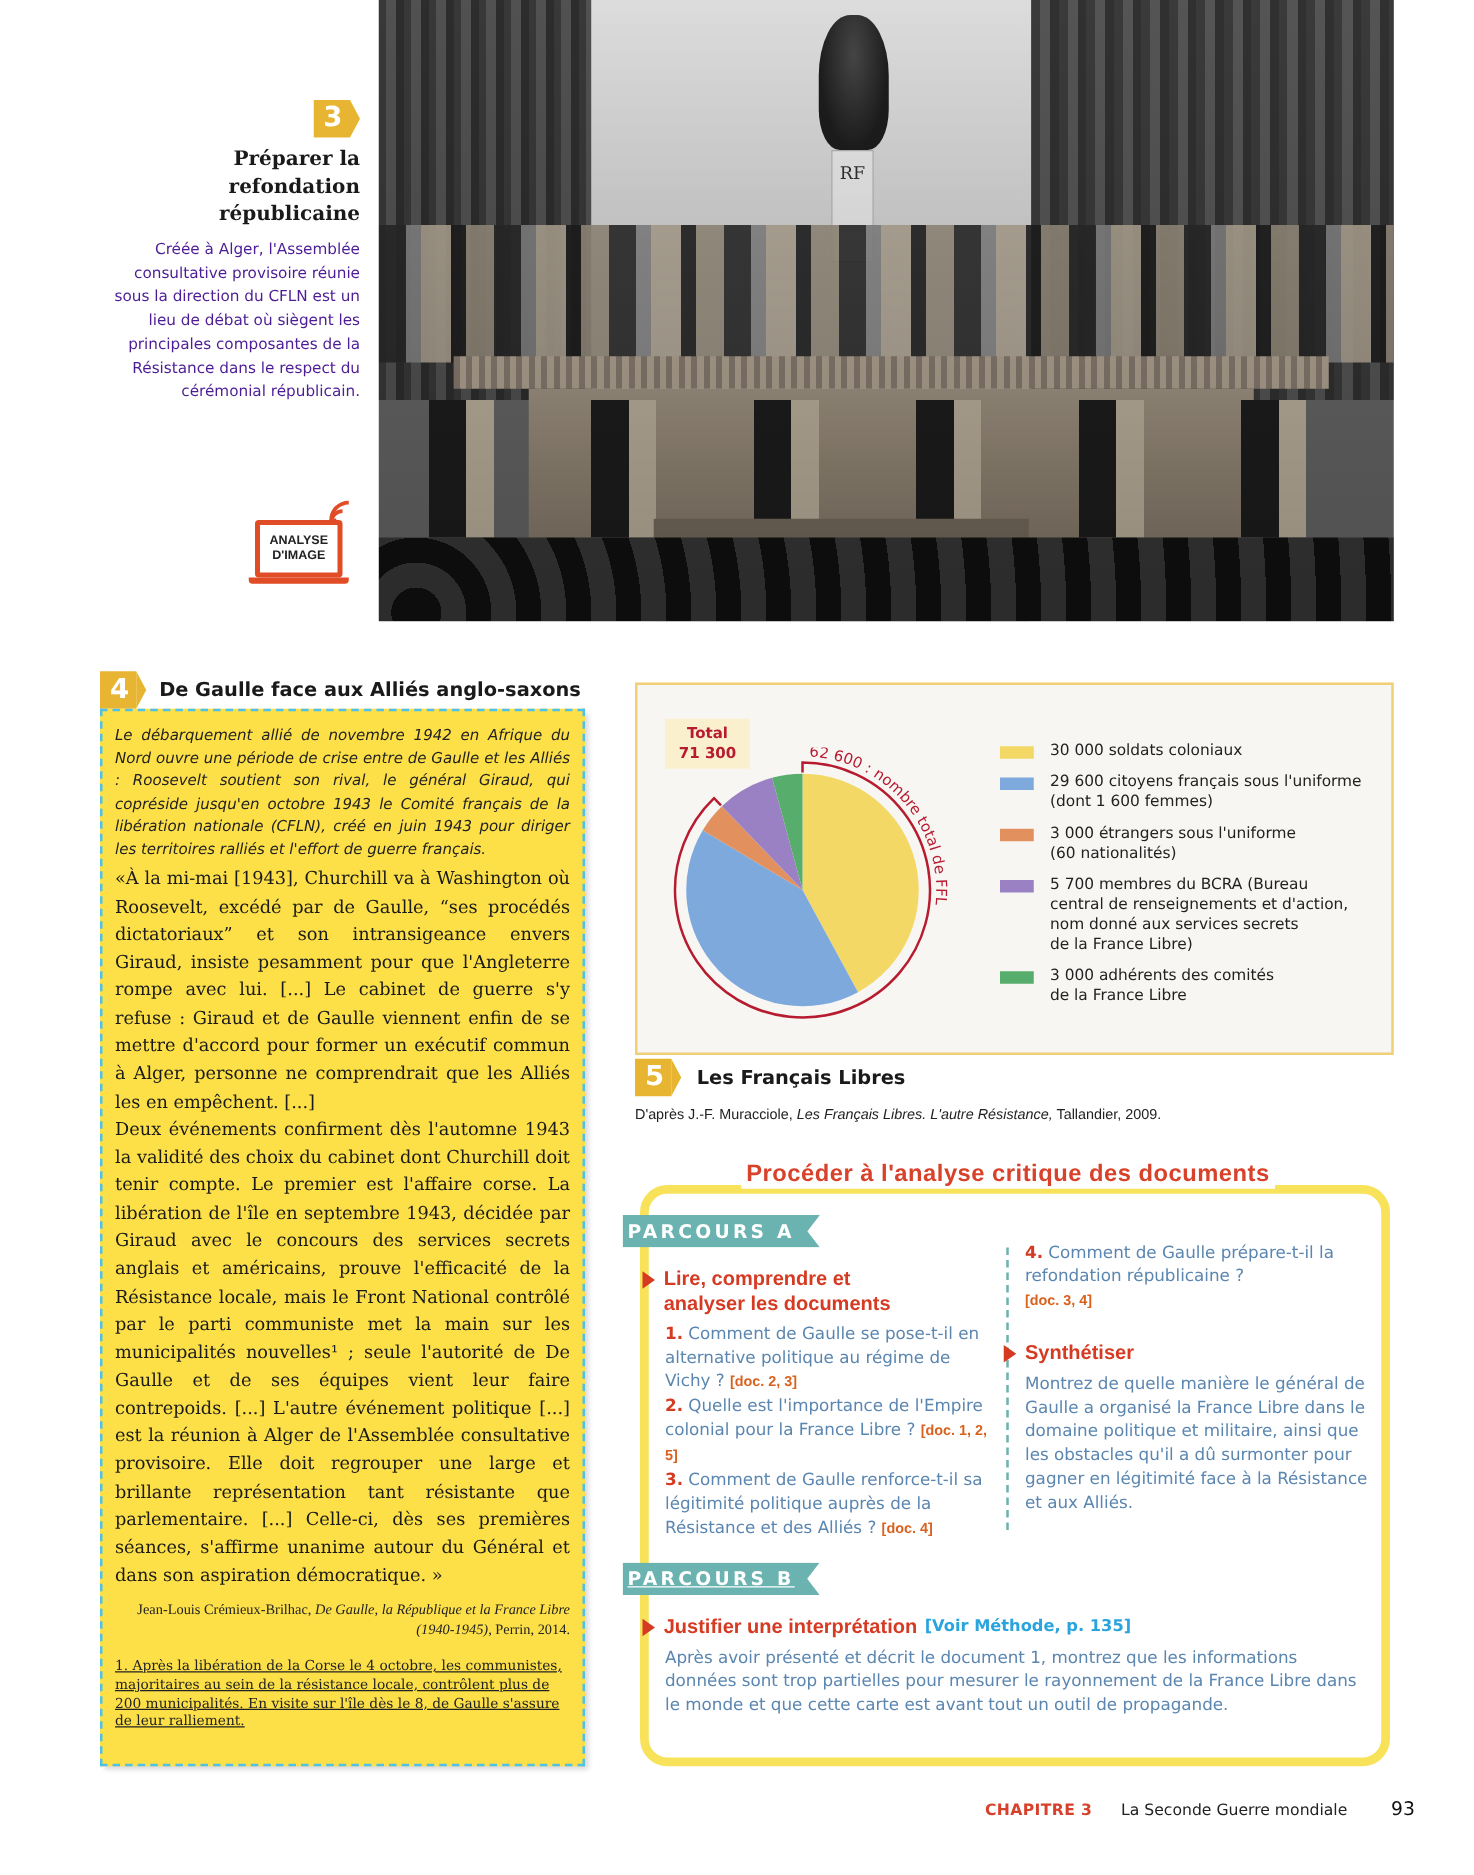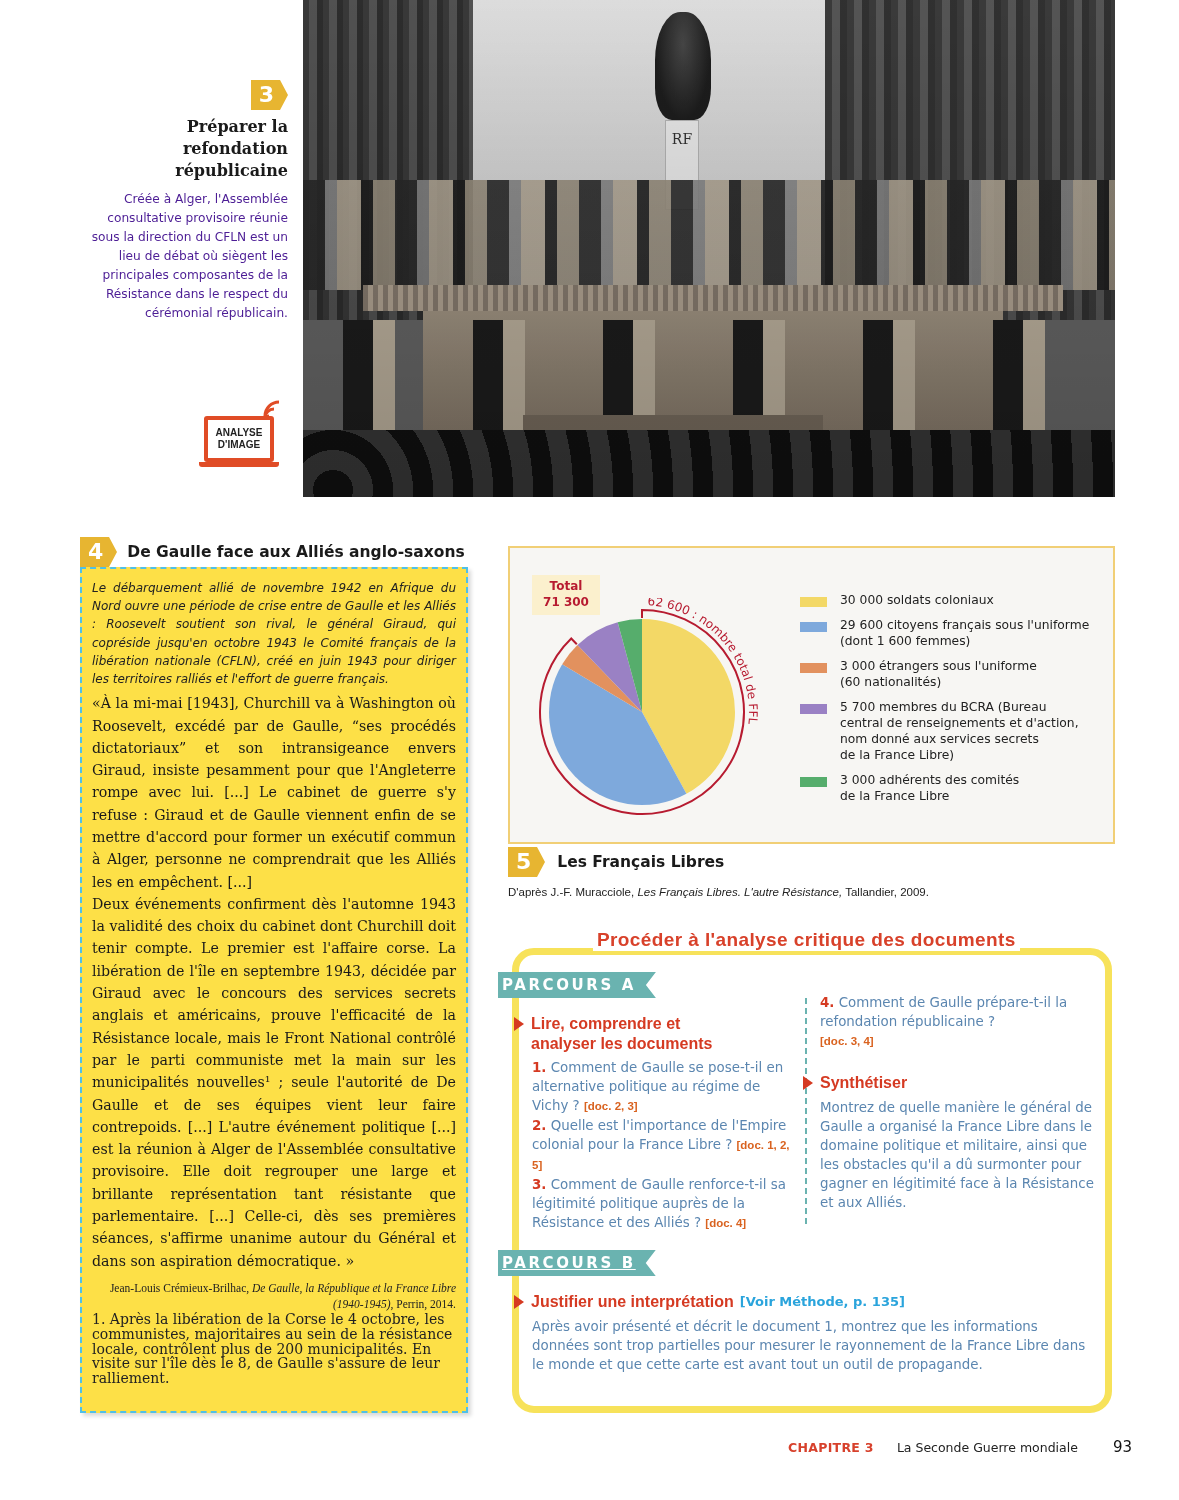--- a/index.html
+++ b/index.html
@@ -36,21 +36,21 @@
 
   
   .doc4-header { position: absolute; left: 80px; top: 537px; width: 390px; height: 30px; display: flex; align-items: center; }
   .doc4-header .num-badge { margin-right: 18px; }
   .doc4-title { font-family: "DejaVu Sans", sans-serif; font-weight: bold; font-size: 15.5px; color: #1a1a1a; }
   .doc4-box { position: absolute; left: 80px; top: 567px; width: 388px; height: 846px; background: #fde047; border: 2px dashed #4fc0e8; border-top: 2px dashed #4fc0e8; box-shadow: 3px 3px 4px rgba(0,0,0,.15); padding: 10px 10px 0 10px; }
   .doc4-intro { font-family: "DejaVu Sans", sans-serif; font-style: italic; font-size: 12px; line-height: 18.2px; text-align: justify; color: #222; }
   .doc4-quote { font-family: "DejaVu Serif", serif; font-size: 14.2px; line-height: 22.3px; text-align: justify; color: #1a1a1a; margin-top: 4px; }
   .doc4-source { font-family: Liberation Serif, serif; font-size: 11.5px; line-height: 16px; text-align: right; color: #222; margin-top: 8px; }
   .doc4-source i { font-style: italic; }
-  .doc4-note { font-family: "DejaVu Serif", serif; font-size: 14px; line-height: 14.8px; color: #222; margin-top: 0; }
+  .doc4-note { font-family: "DejaVu Serif", serif; font-size: 11px; line-height: 14.8px; color: #222; margin-top: 14px; text-decoration: underline; }
 
   
   .chart-box { position: absolute; left: 508px; top: 546px; width: 607px; height: 298px; background: #f7f6f3; border: 2px solid #f1cf76; }
   .total-box { position: absolute; left: 22px; top: 27px; width: 68px; height: 40px; background: #fbf0cd; text-align: center; font-family: "DejaVu Sans", sans-serif; font-weight: bold; font-size: 12px; line-height: 16px; color: #b71b30; padding-top: 3px; }
   .pie-svg { position: absolute; left: 20px; top: 50px; width: 240px; height: 230px; }
   .legend { position: absolute; left: 290px; top: 44px; width: 310px; }
   .legend-item { display: flex; align-items: flex-start; margin-bottom: 9px; }
   .legend-swatch { width: 27px; height: 10px; margin-top: 5px; margin-right: 13px; flex-shrink: 0; }
   .legend-text { font-family: "DejaVu Sans", sans-serif; font-size: 12.3px; line-height: 16px; color: #222; }
 

